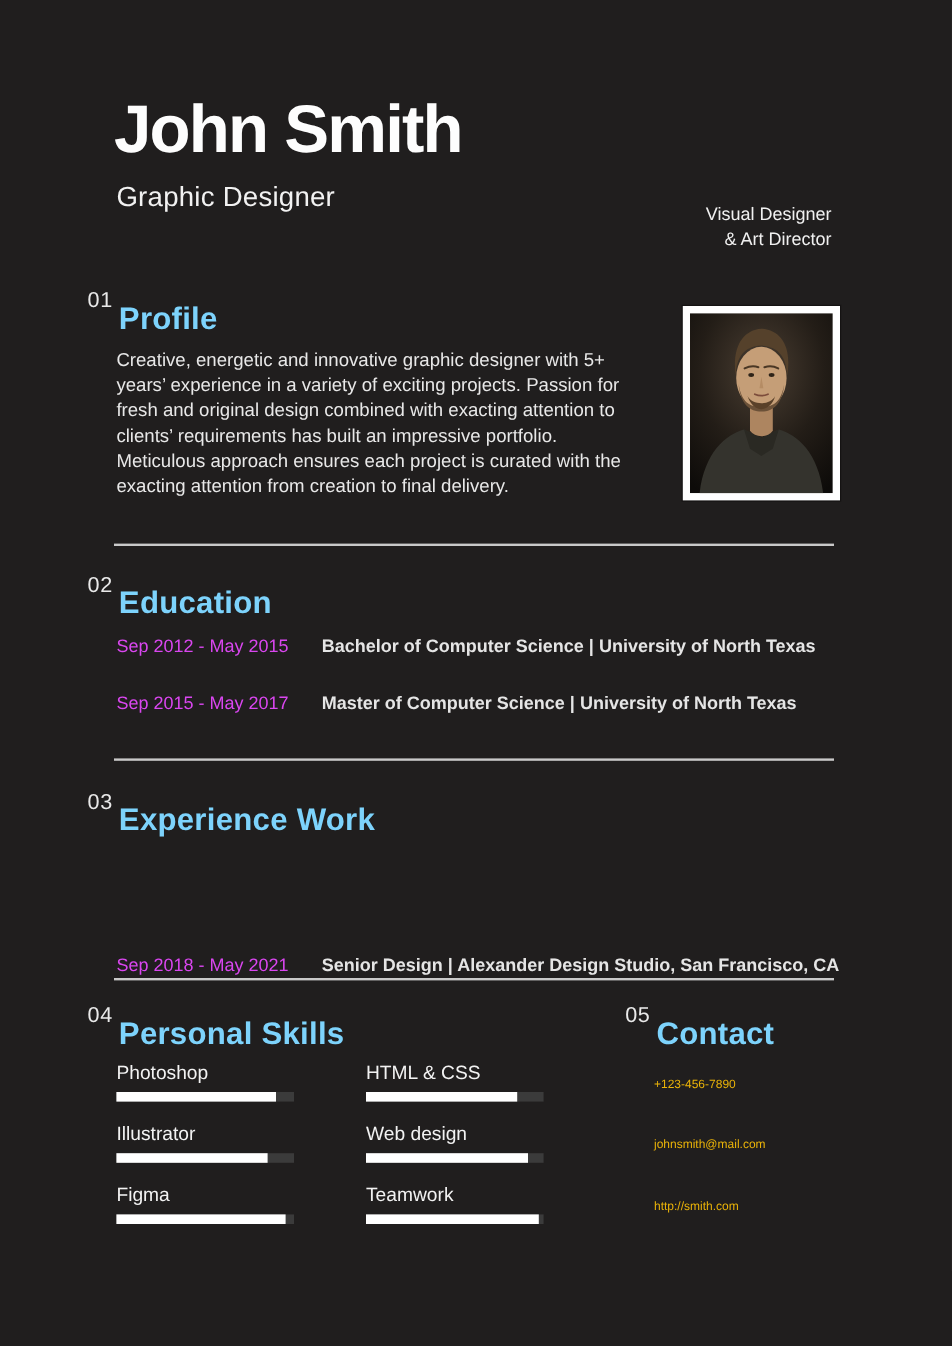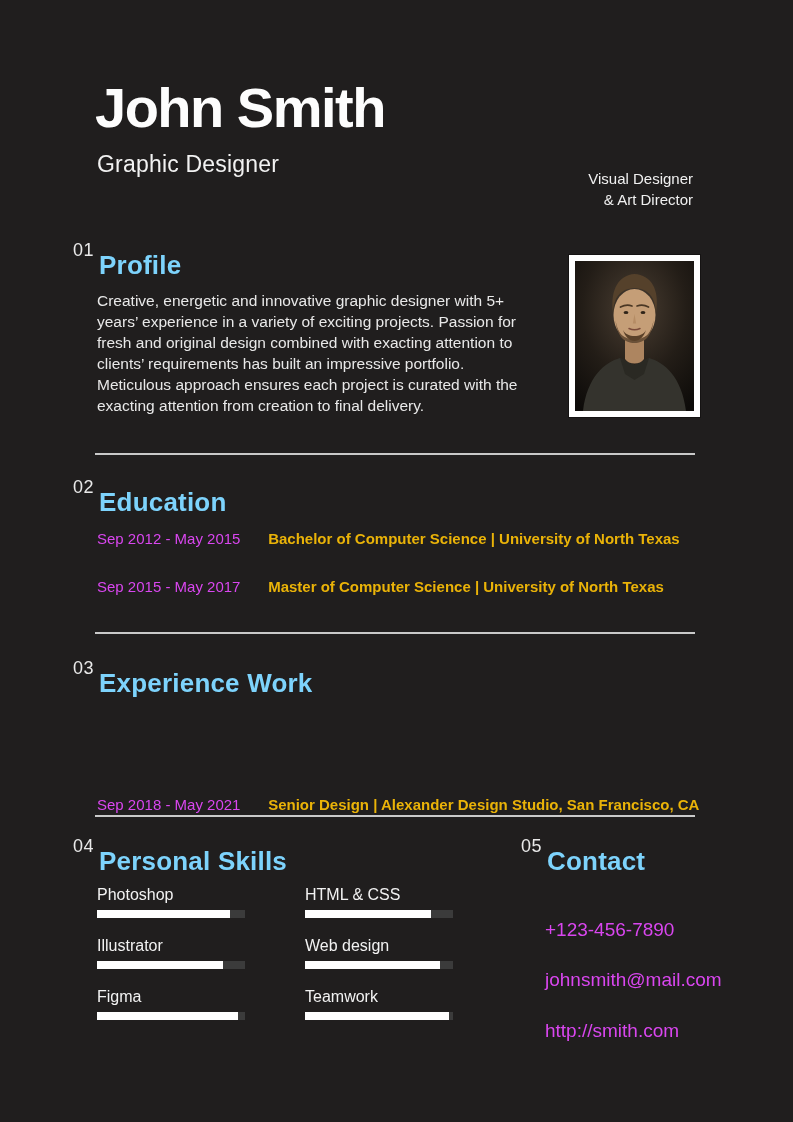--- a/index.html
+++ b/index.html
@@ -42,28 +42,28 @@
   .photo-frame svg { display:block; }
   .divider {
     position:absolute; left:95px; width:600px; height:2px;
     background:#c9c9c9;
   }
   .row { position:absolute; left:97px; white-space:nowrap; font-size:15px; }
   .row-date {
     display:inline-block; width:167px;
     color:#d946ef; font-weight:normal;
   }
-  .row-detail { font-weight:bold; color:#eab308; }
+  .row-detail { font-weight:bold; color:#e5e5e5; }
   .skill { position:absolute; width:148px; }
   .skill-label { font-size:16px; color:#f2f2f2; line-height:17px; margin-bottom:7px; }
   .skill-bar { width:148px; height:8px; background:#3b3b3b; }
   .skill-fill { height:100%; background:#ffffff; }
   .contact-item {
     position:absolute; left:545px;
-    font-size:19px; color:#d946ef; white-space:nowrap;margin-top:20px;
+    font-size:10px; color:#eab308; white-space:nowrap;
   }
 </style>
 </head>
 <body>
 
 <div class="page">
 
   <h1 class="name">John Smith</h1>
   <div class="job-title">Graphic Designer</div>
   <div class="tagline">

